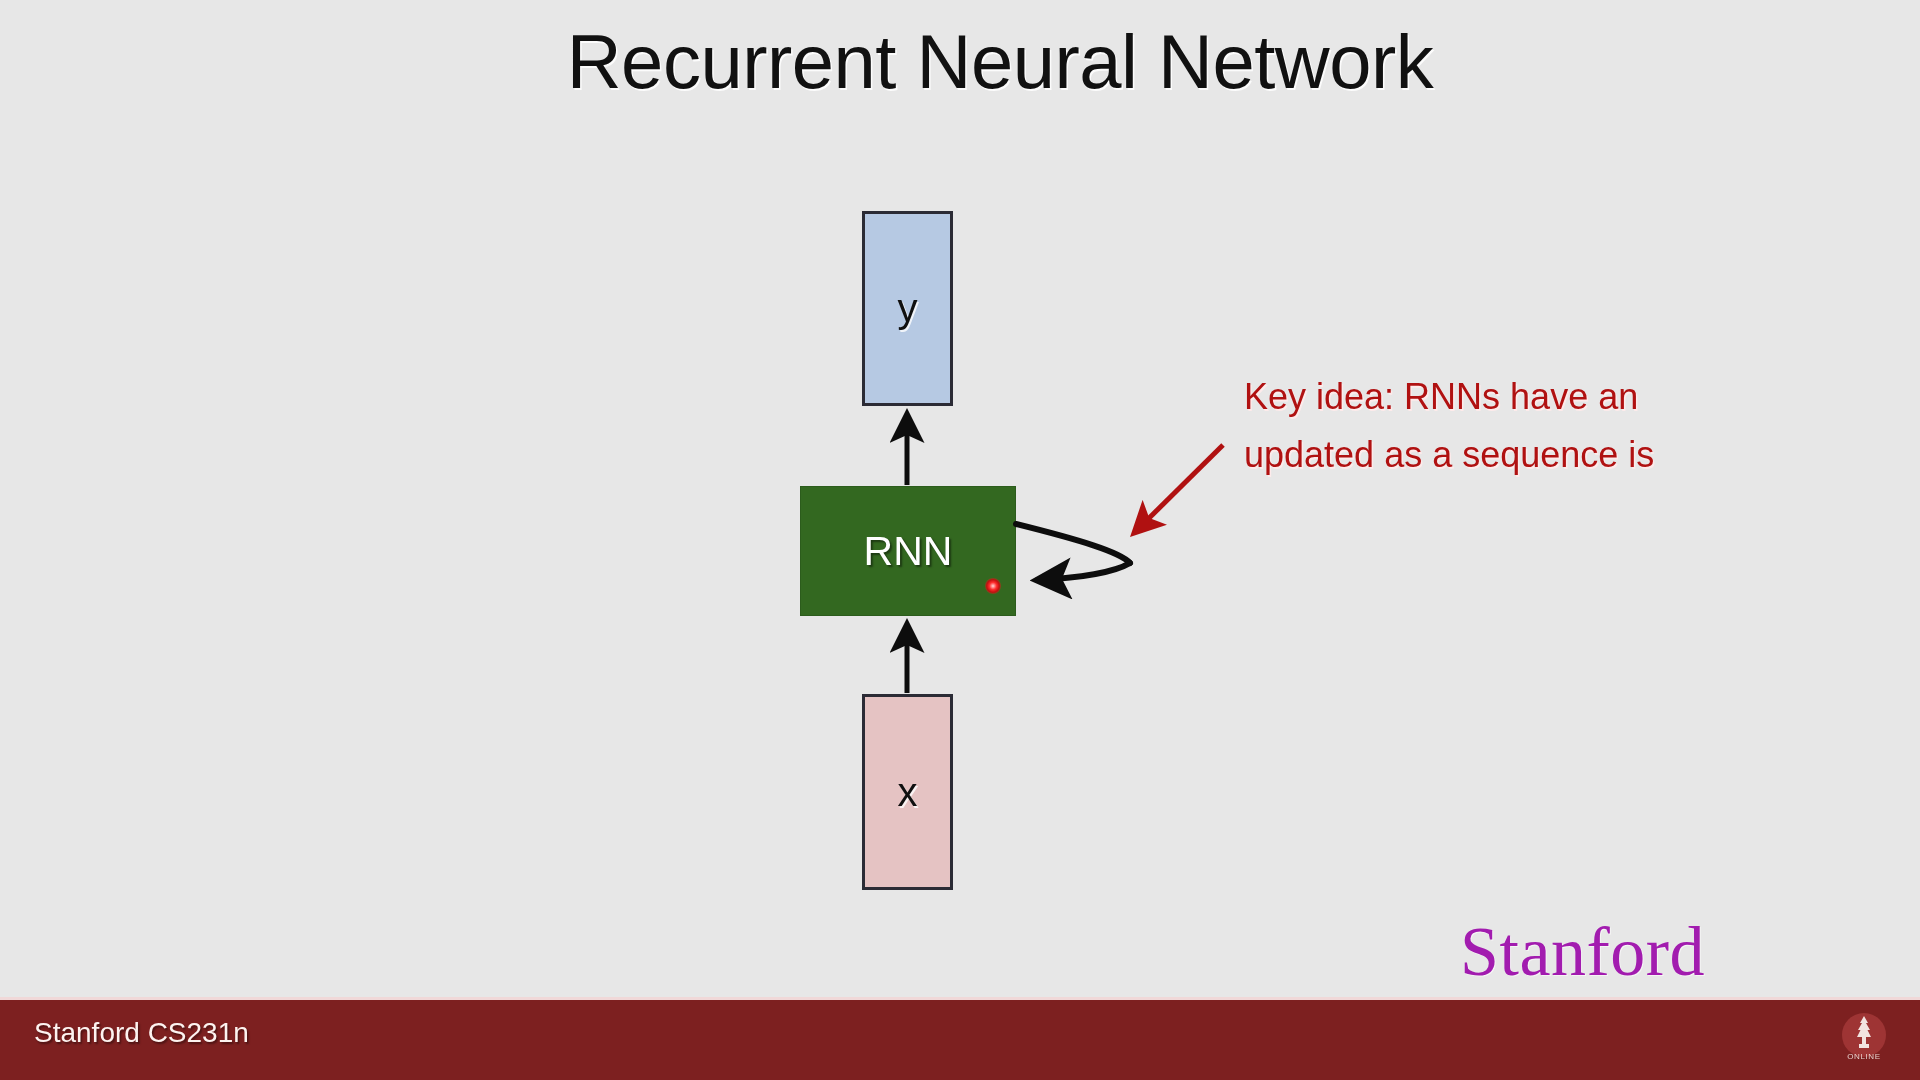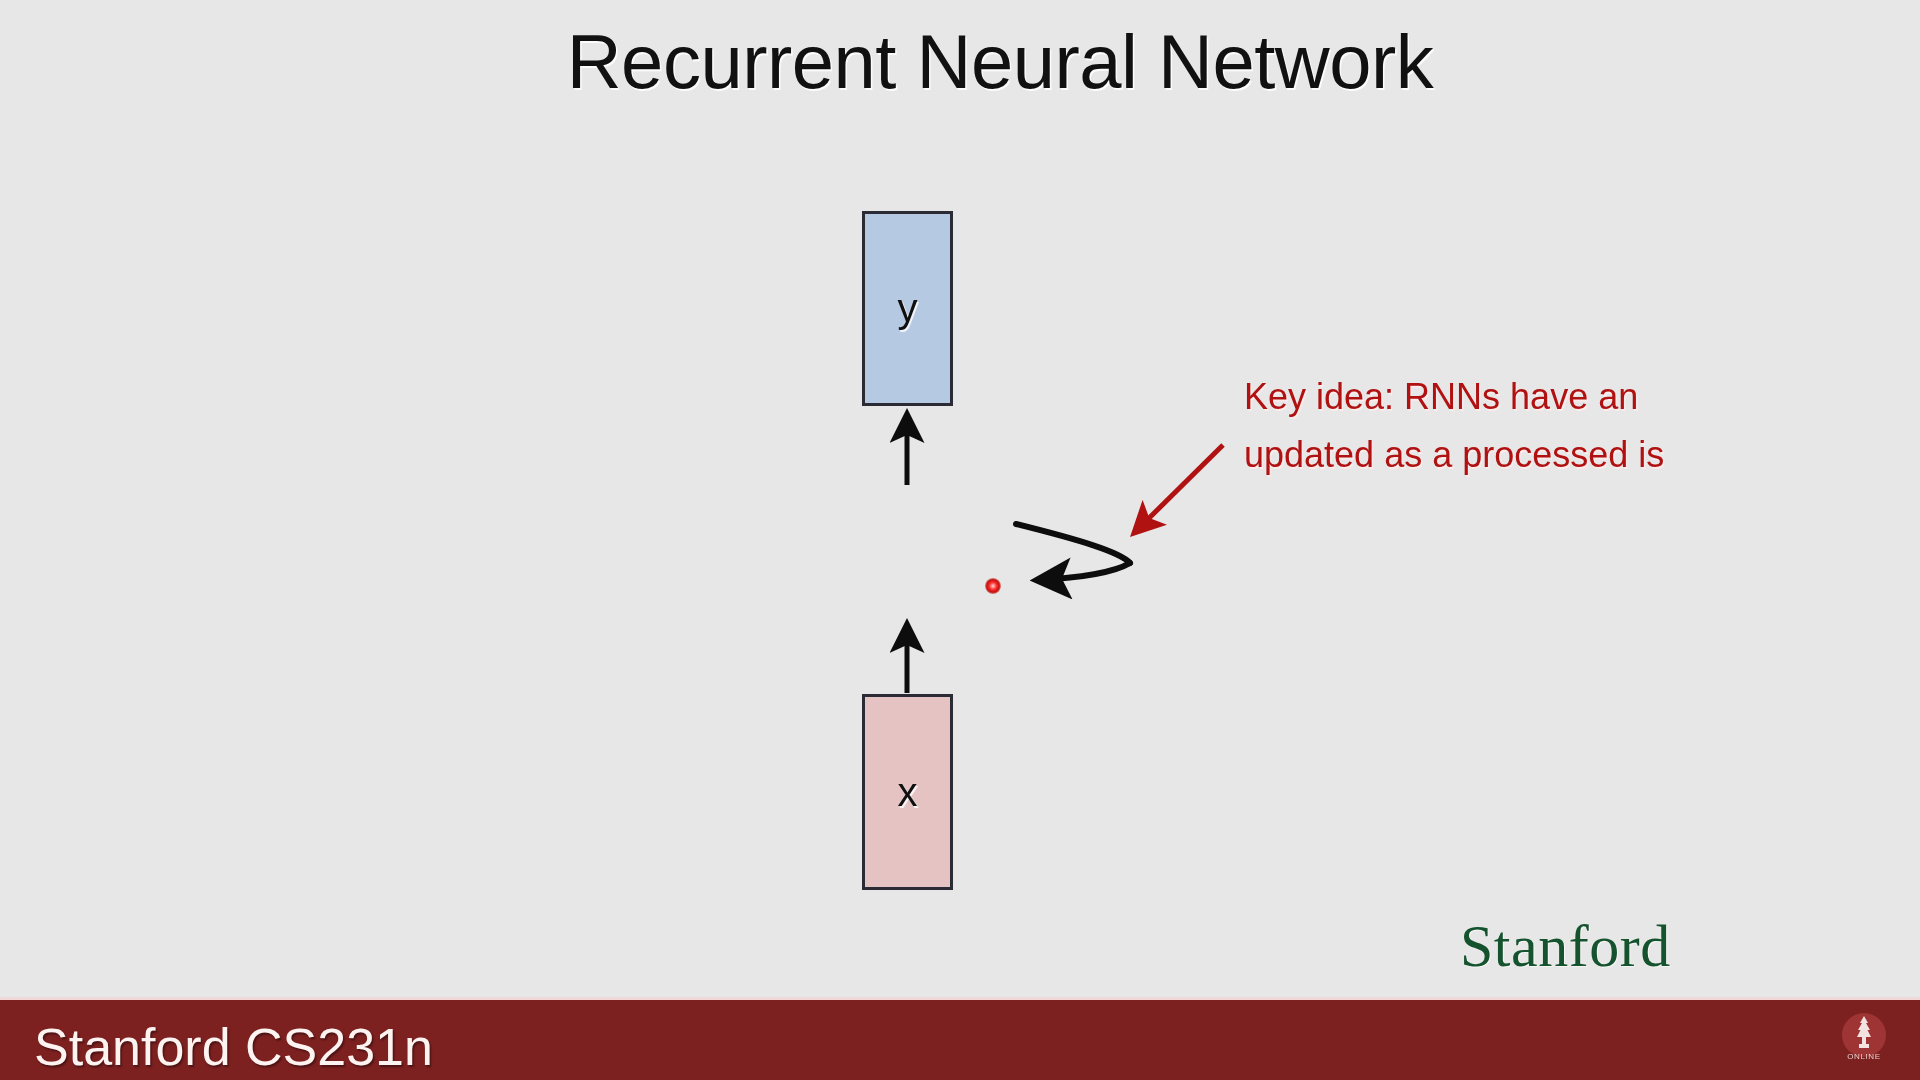--- a/index.html
+++ b/index.html
@@ -117,42 +117,42 @@
     text-shadow: 1.5px 1.5px 0 rgba(255,235,235,0.9);
   }
   #annotation .ann-line { display: block; white-space: nowrap; }
 
   
   #stanford-watermark {
     position: absolute;
     left: 1460px;
     top: 912px;
     font-family: "Liberation Serif", serif;
-    font-size: 60px;
-    color: #14532d;
+    font-size: 70px;
+    color: #a21caf;
     letter-spacing: 0.5px;
     text-shadow: 1px 1px 0 rgba(255,255,255,0.6);
   }
 
   
   #bottom-bar {
     position: absolute;
     left: 0;
     bottom: 0;
     width: 1920px;
     height: 80px;
     background: #7d2020;
     border-top: 3px solid #f0d8d8;
   }
   #course-label {
     position: absolute;
     left: 34px;
     top: 17px;
     font-family: "Liberation Sans", sans-serif;
-    font-size: 52px;
+    font-size: 28px;
     color: #fdf3f0;
     text-shadow: 1.5px 1.5px 2px rgba(0,0,0,0.4);
   }
   #stanford-online-logo {
     position: absolute;
     right: 28px;
     top: 10px;
     width: 56px;
     height: 58px;
   }
@@ -161,20 +161,23 @@
 <body>
 
 <div id="slide">
 
   <div id="slide-title">Recurrent Neural Network</div>
 
   <div class="node-box" id="box-y">
     <span class="node-label">y</span>
   </div>
 
+  <div class="node-box" id="box-rnn">
+    <span class="node-label">RNN</span>
+  </div>
 
   <div class="node-box" id="box-x">
     <span class="node-label">x</span>
   </div>
 
   <svg id="diagram-svg" viewBox="0 0 1920 1080">
     <defs>
       <marker id="arrowhead-black" markerWidth="7" markerHeight="7" refX="5.6" refY="3.5" orient="auto">
         <path d="M0,0 L7,3.5 L0,7 L1.6,3.5 Z" fill="#0d0d0d"></path>
       </marker>
@@ -198,21 +201,21 @@
 
     <g>
       <line x1="1223" y1="445" x2="1135" y2="532" stroke="#b01111" stroke-width="5" marker-end="url(#arrowhead-red)"></line>
     </g>
   </svg>
 
   <div id="laser-dot"></div>
 
   <div id="annotation">
     <span class="ann-line">Key idea: RNNs have an</span>
-    <span class="ann-line">updated as a processed is</span>
+    <span class="ann-line">updated as a sequence is</span>
   </div>
 
   <div id="stanford-watermark">Stanford</div>
 
   <div id="bottom-bar">
     <div id="course-label">Stanford CS231n</div>
 
     <svg id="stanford-online-logo" viewBox="0 0 56 58">
       <circle cx="28" cy="25" r="22" fill="#9e3434"></circle>
       <path d="M28 6 L32 13 L30 13 L34 20 L31.5 20 L35 27 L30 27 L30 34 L33 34 L33 38 L23 38 L23 34 L26 34 L26 27 L21 27 L24.5 20 L22 20 L26 13 L24 13 Z" fill="#f2e3e0"></path>

